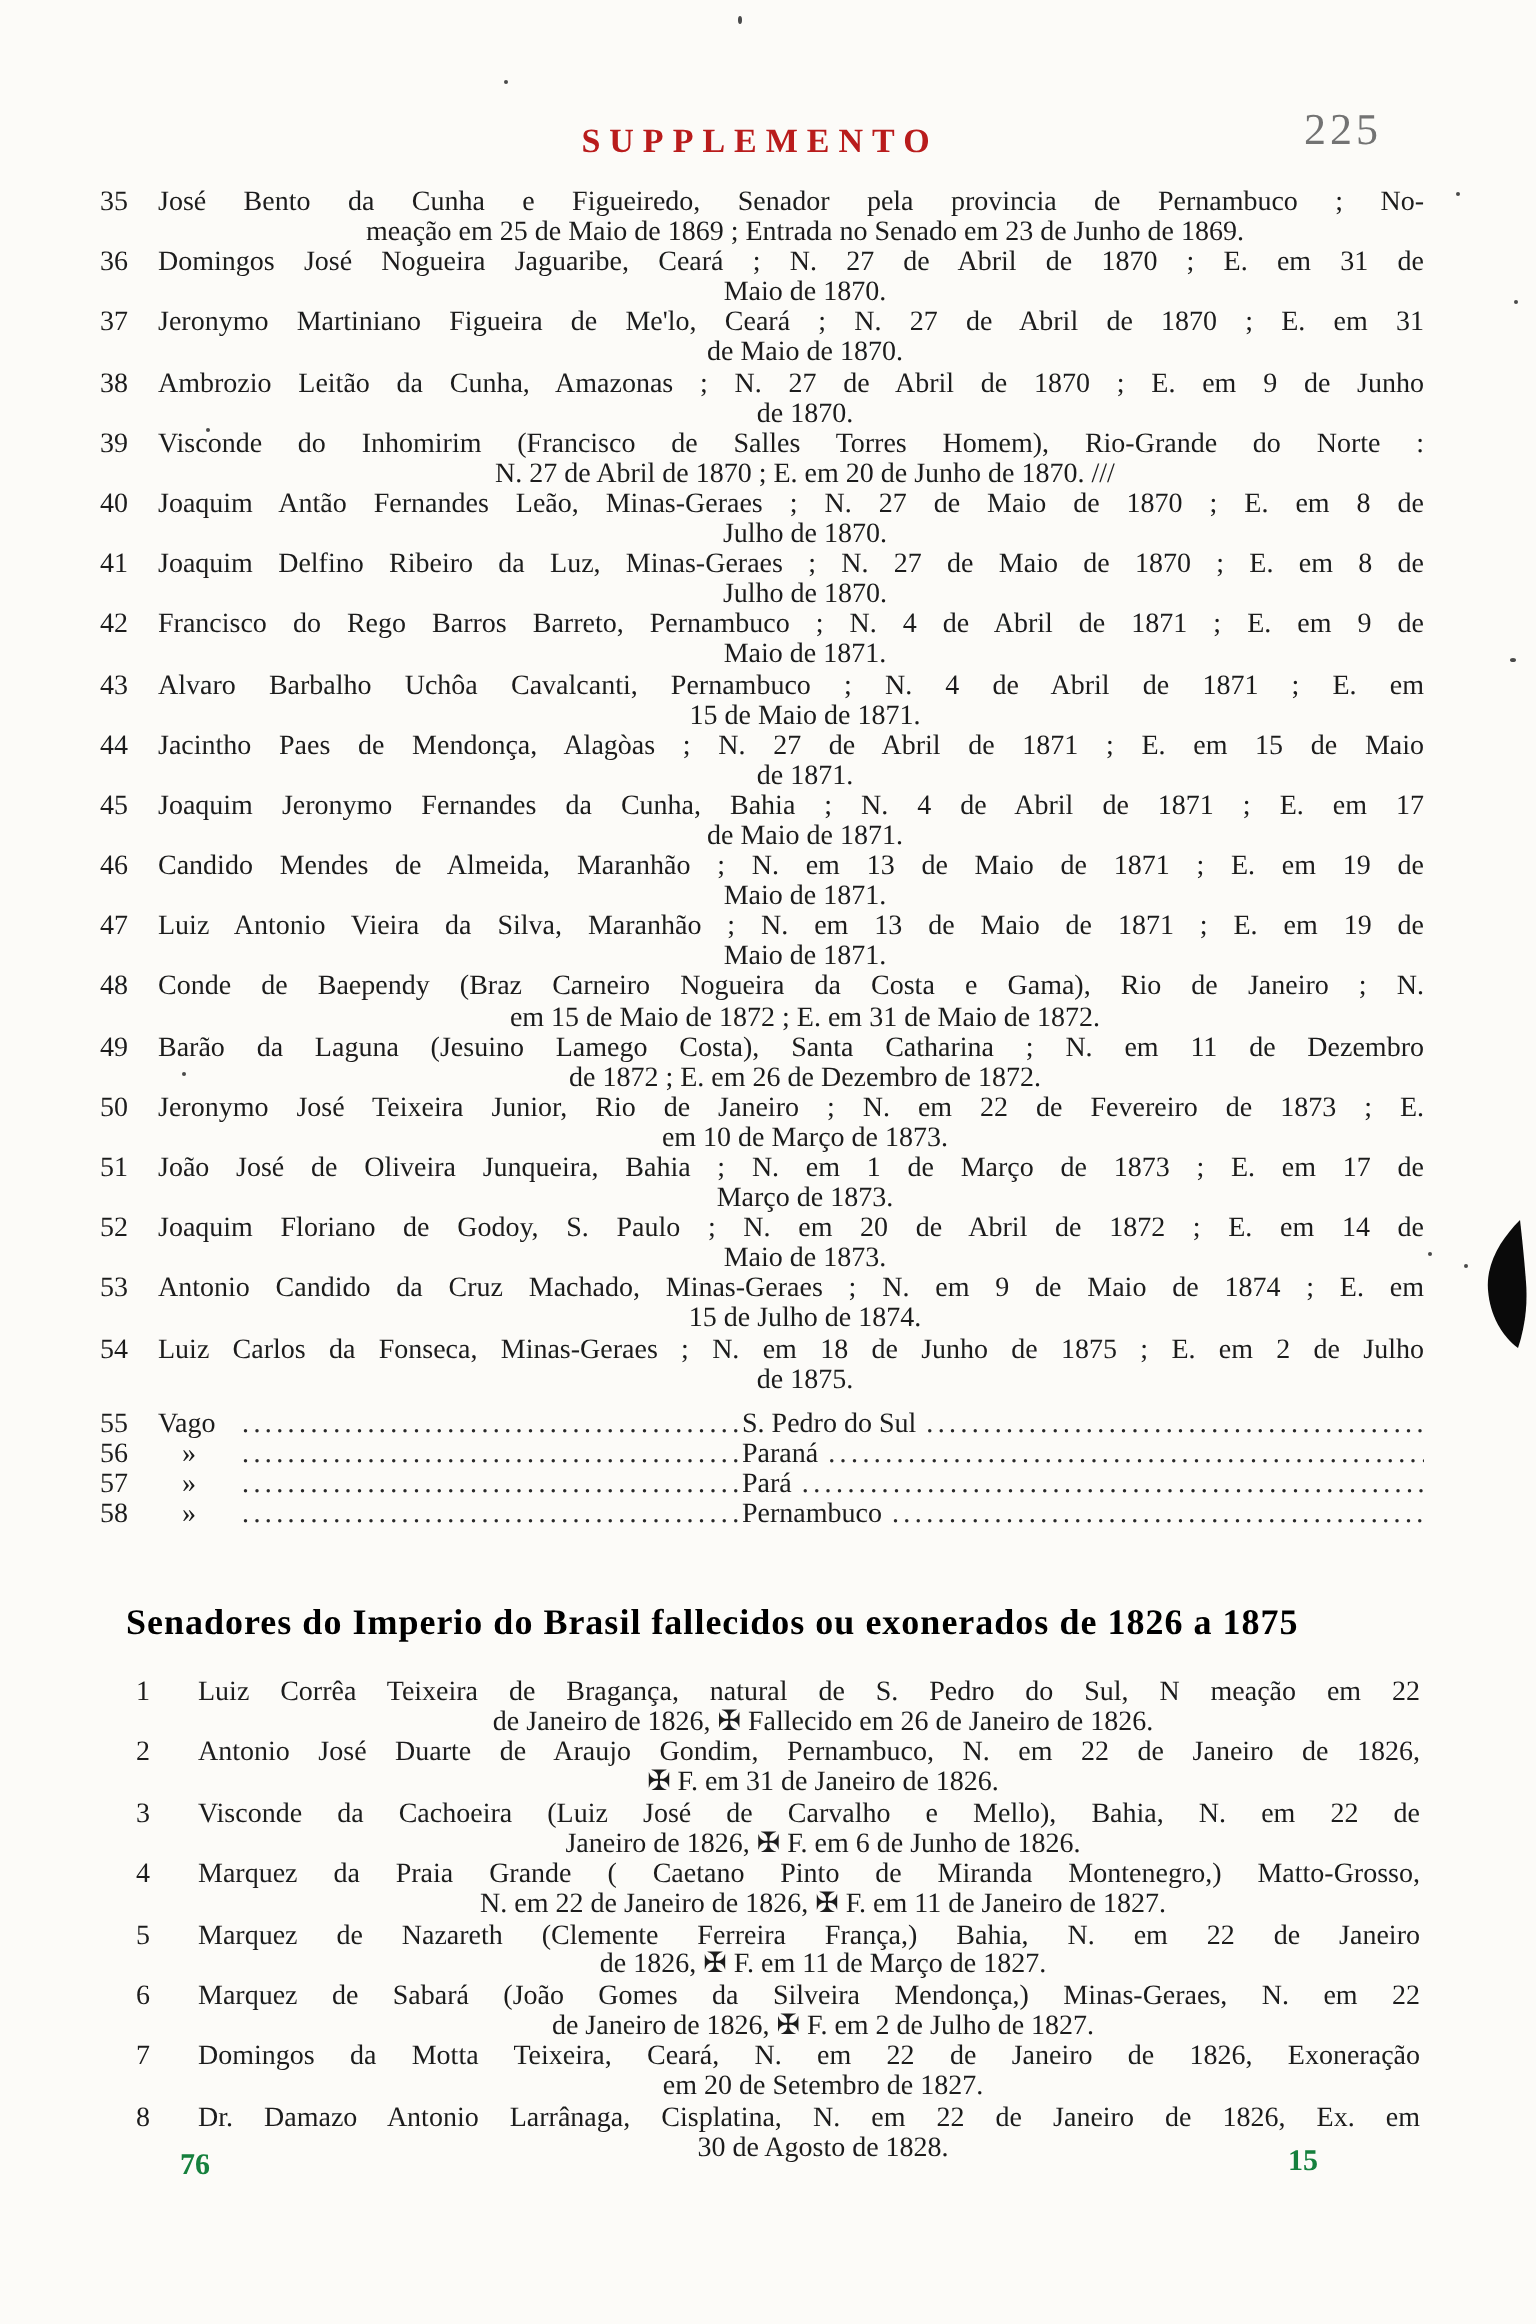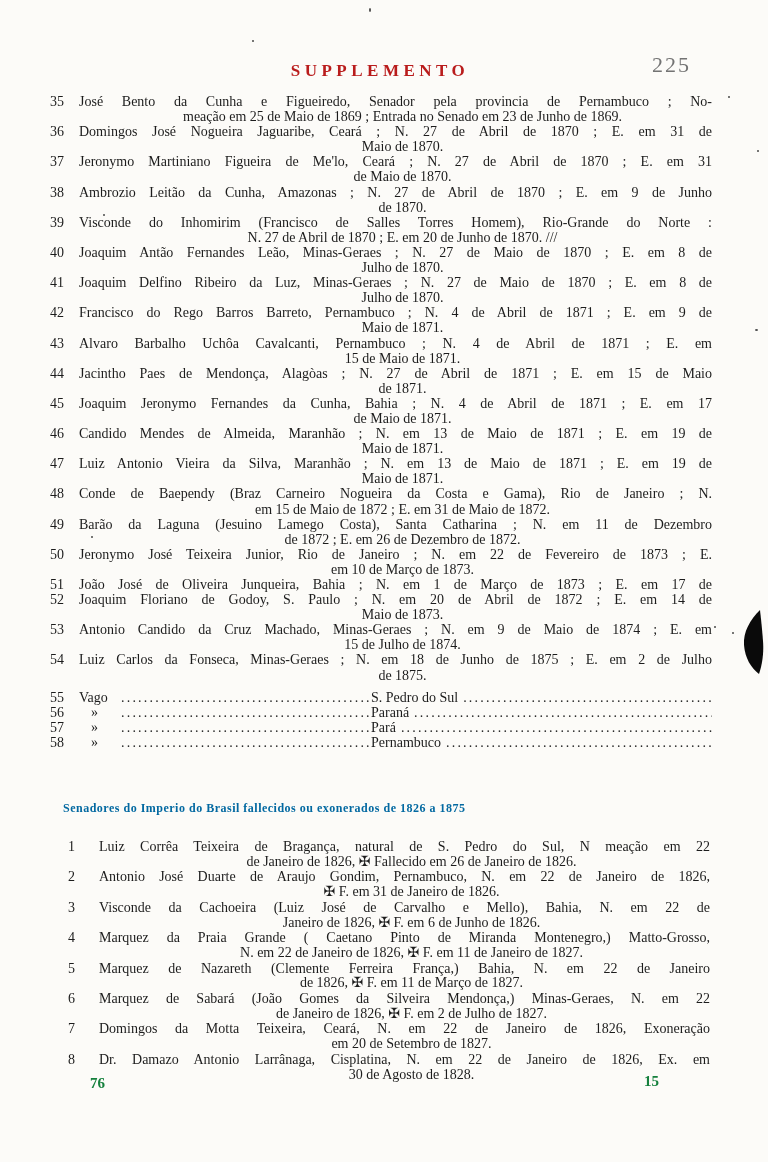--- a/index.html
+++ b/index.html
@@ -37,22 +37,22 @@
   .vrow { position:relative; padding-left:29px; display:flex; line-height:15.2px; }
   .vrow .num { position:absolute; left:0; top:0; }
   .vlabel { flex:0 0 42px; }
   .vlabel.mark { padding-left:12px; box-sizing:border-box; }
   .leader { overflow:hidden; white-space:nowrap; letter-spacing:2.2px; color:#2a2a2a; }
   .leader1 { flex:0 0 250px; }
   .leader2 { flex:1 1 auto; }
   .prov { flex:0 0 auto; padding-right:5px; white-space:nowrap; }
   .heading2 {
     position:absolute; top:801px; left:63px; width:660px;
-    font-weight:bold; font-size:12px; letter-spacing:0.5px;
-    white-space:nowrap; color:#0369a1;
+    font-weight:bold; font-size:18px; letter-spacing:0.5px;
+    white-space:nowrap; color:#000000;
   }
   .list2 {
     position:absolute; top:840px; left:50px; width:660px;
     font-size:14px; line-height:14.7px;
   }
   .list2 .entry { position:relative; padding-left:63px; margin-bottom:1px; }
   .list2 .entry .num { left:18px; }
   .footer-num { position:absolute; font-size:15px; font-weight:600; color:#15803d; }
   .footer-left  { top:1075px; left:90px; }
   .footer-right { top:1073px; left:644px; }
@@ -177,20 +177,21 @@
         <span class="num">50</span>
         <div>
           <div class="l l1">Jeronymo José Teixeira Junior, Rio de Janeiro ; N. em 22 de Fevereiro de 1873 ; E.</div>
           <div class="l l2">em 10 de Março de 1873.</div>
         </div>
       </div>
       <div class="entry">
         <span class="num">51</span>
         <div>
           <div class="l l1">João José de Oliveira Junqueira, Bahia ; N. em 1 de Março de 1873 ; E. em 17 de</div>
+          <div class="l l2">Março de 1873.</div>
         </div>
       </div>
       <div class="entry">
         <span class="num">52</span>
         <div>
           <div class="l l1">Joaquim Floriano de Godoy, S. Paulo ; N. em 20 de Abril de 1872 ; E. em 14 de</div>
           <div class="l l2">Maio de 1873.</div>
         </div>
       </div>
       <div class="entry">

